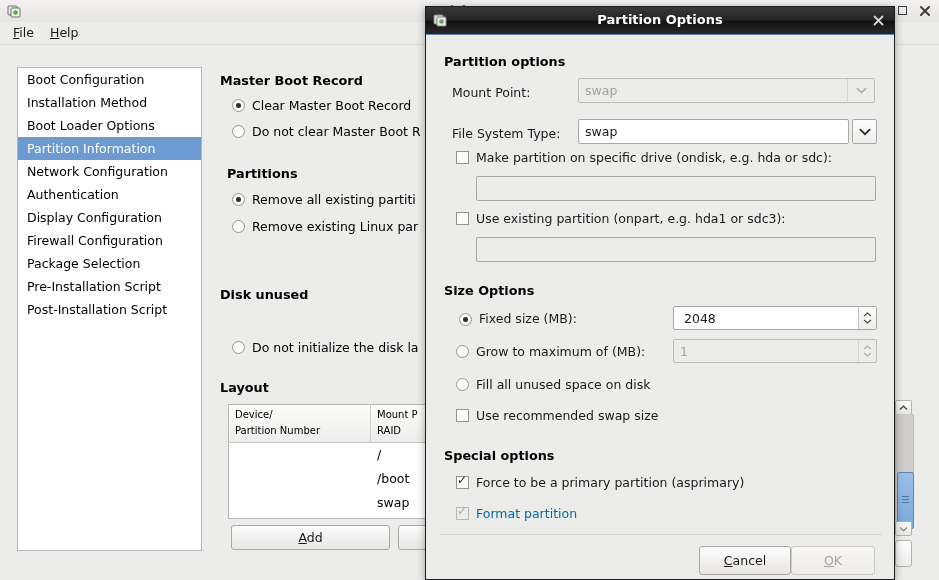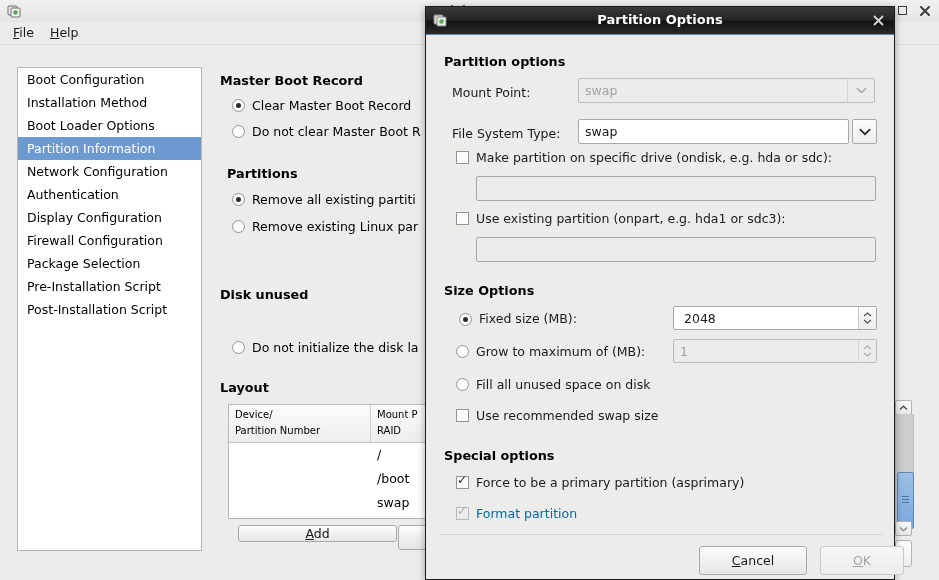--- a/index.html
+++ b/index.html
@@ -109,21 +109,21 @@
   .lt-body .row .c1 { width: 142px; }
   .lt-body .row .c2 { flex:1; padding-left: 6px; line-height: 24px; font-size: 12.5px; white-space: nowrap;}
 
   .btn {
     border: 1px solid #a9a8a6; border-radius: 3px;
     background: linear-gradient(to bottom, #fdfdfd 0%, #f0efee 55%, #e8e7e6 100%);
     font-size: 12.5px; color: #1a1a1a;
     display: flex; align-items: center; justify-content: center;
     box-sizing: border-box;
   }
-  .btn-add { position: absolute; left: 238px; top: 525px; width: 159px; height: 17px; }
+  .btn-add { position: absolute; left: 231px; top: 525px; width: 159px; height: 25px; }
   .btn-partial { position: absolute; left: 398px; top: 525px; width: 60px; height: 25px; }
 
   
   .scroll-area {
     position: absolute; left: 895px; top: 400px; width: 17px; height: 135px;
   }
   .sb-track { position:absolute; left:0; top:14px; width:17px; height: 107px; background:#cdcccb; border-left:1px solid #c0bfbe; border-right:1px solid #c0bfbe;}
   .sb-thumb { position:absolute; left:1px; top:58px; width:15px; height:55px;
     background: linear-gradient(to bottom,#9dbfe6,#7aa8dd); border:1px solid #5d87bb; border-radius:2px; }
   .sb-thumb .grip { position:absolute; left:4px; top:23px; width:7px; height:7px; }
@@ -433,21 +433,21 @@
         <span class="checkbox on"></span>
         <span class="d-label">Force to be a primary partition (asprimary)</span>
       </div>
       <div class="opt-row" style="position:absolute;left:30px;top:472px;">
         <span class="checkbox on dis"></span>
         <span class="d-label dis">Format partition</span>
       </div>
 
       <div class="dlg-sep" style="top:500px;"></div>
 
-      <div class="dlg-btn" style="left:273px;top:512px;width:108px;">
+      <div class="dlg-btn" style="left:273px;top:512px;width:92px;">
         <span><span class="u">C</span>ancel</span>
       </div>
-      <div class="dlg-btn disabled" style="left:365px;top:512px;width:84px;margin-left:29px;">
+      <div class="dlg-btn disabled" style="left:365px;top:512px;width:84px;">
         <span><span class="u">O</span>K</span>
       </div>
     </div>
   </div>
 </div>
 
 </body></html>

